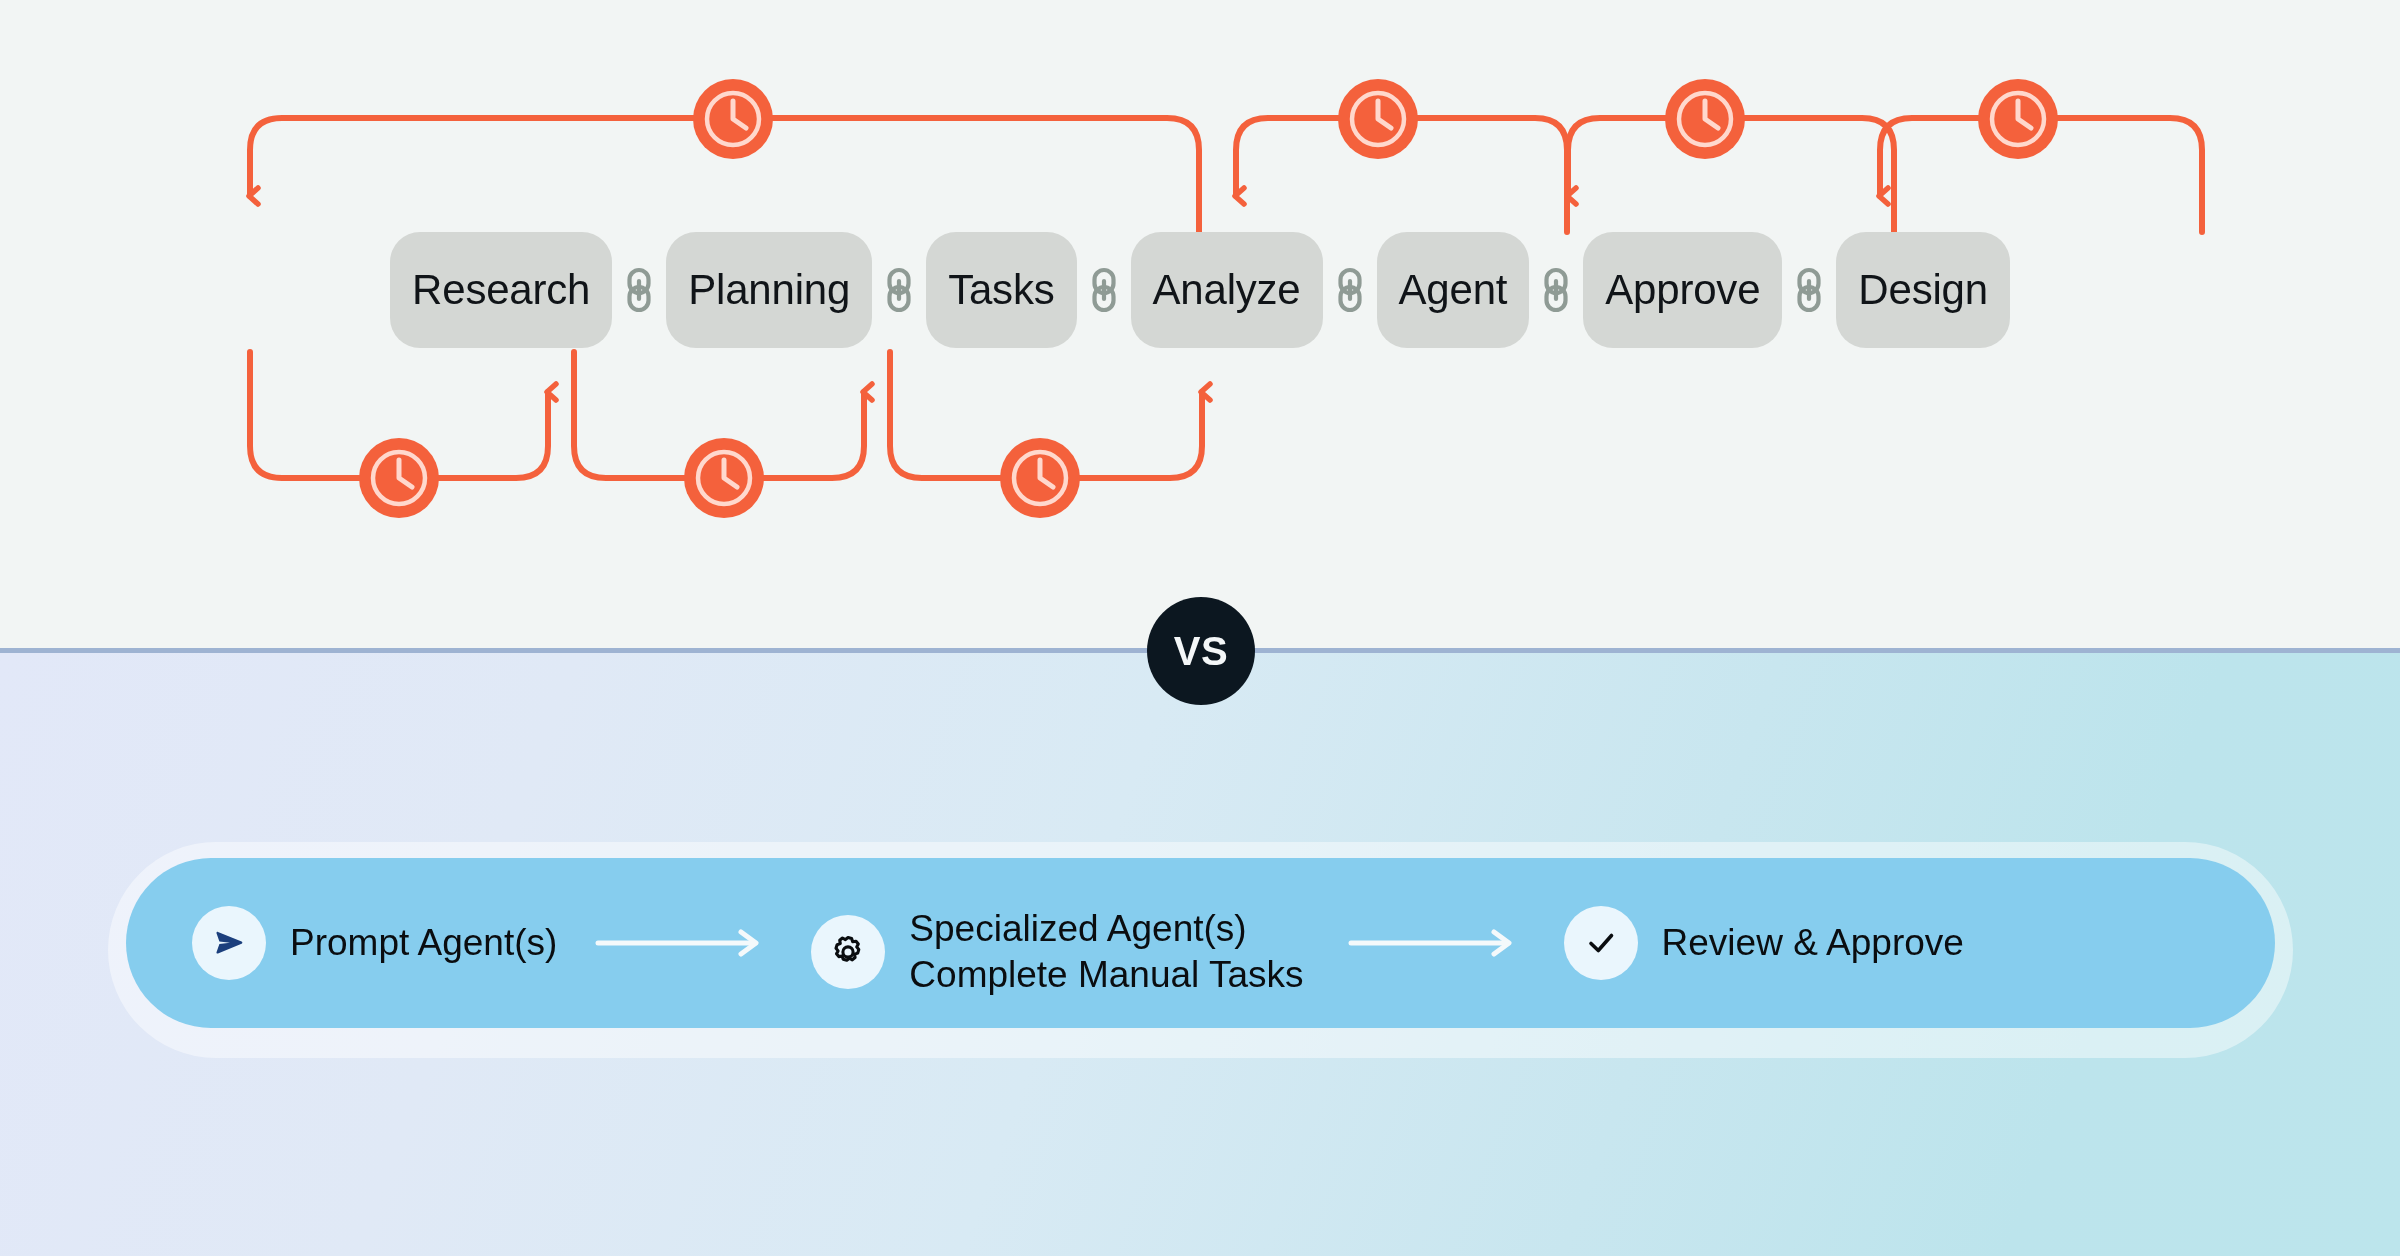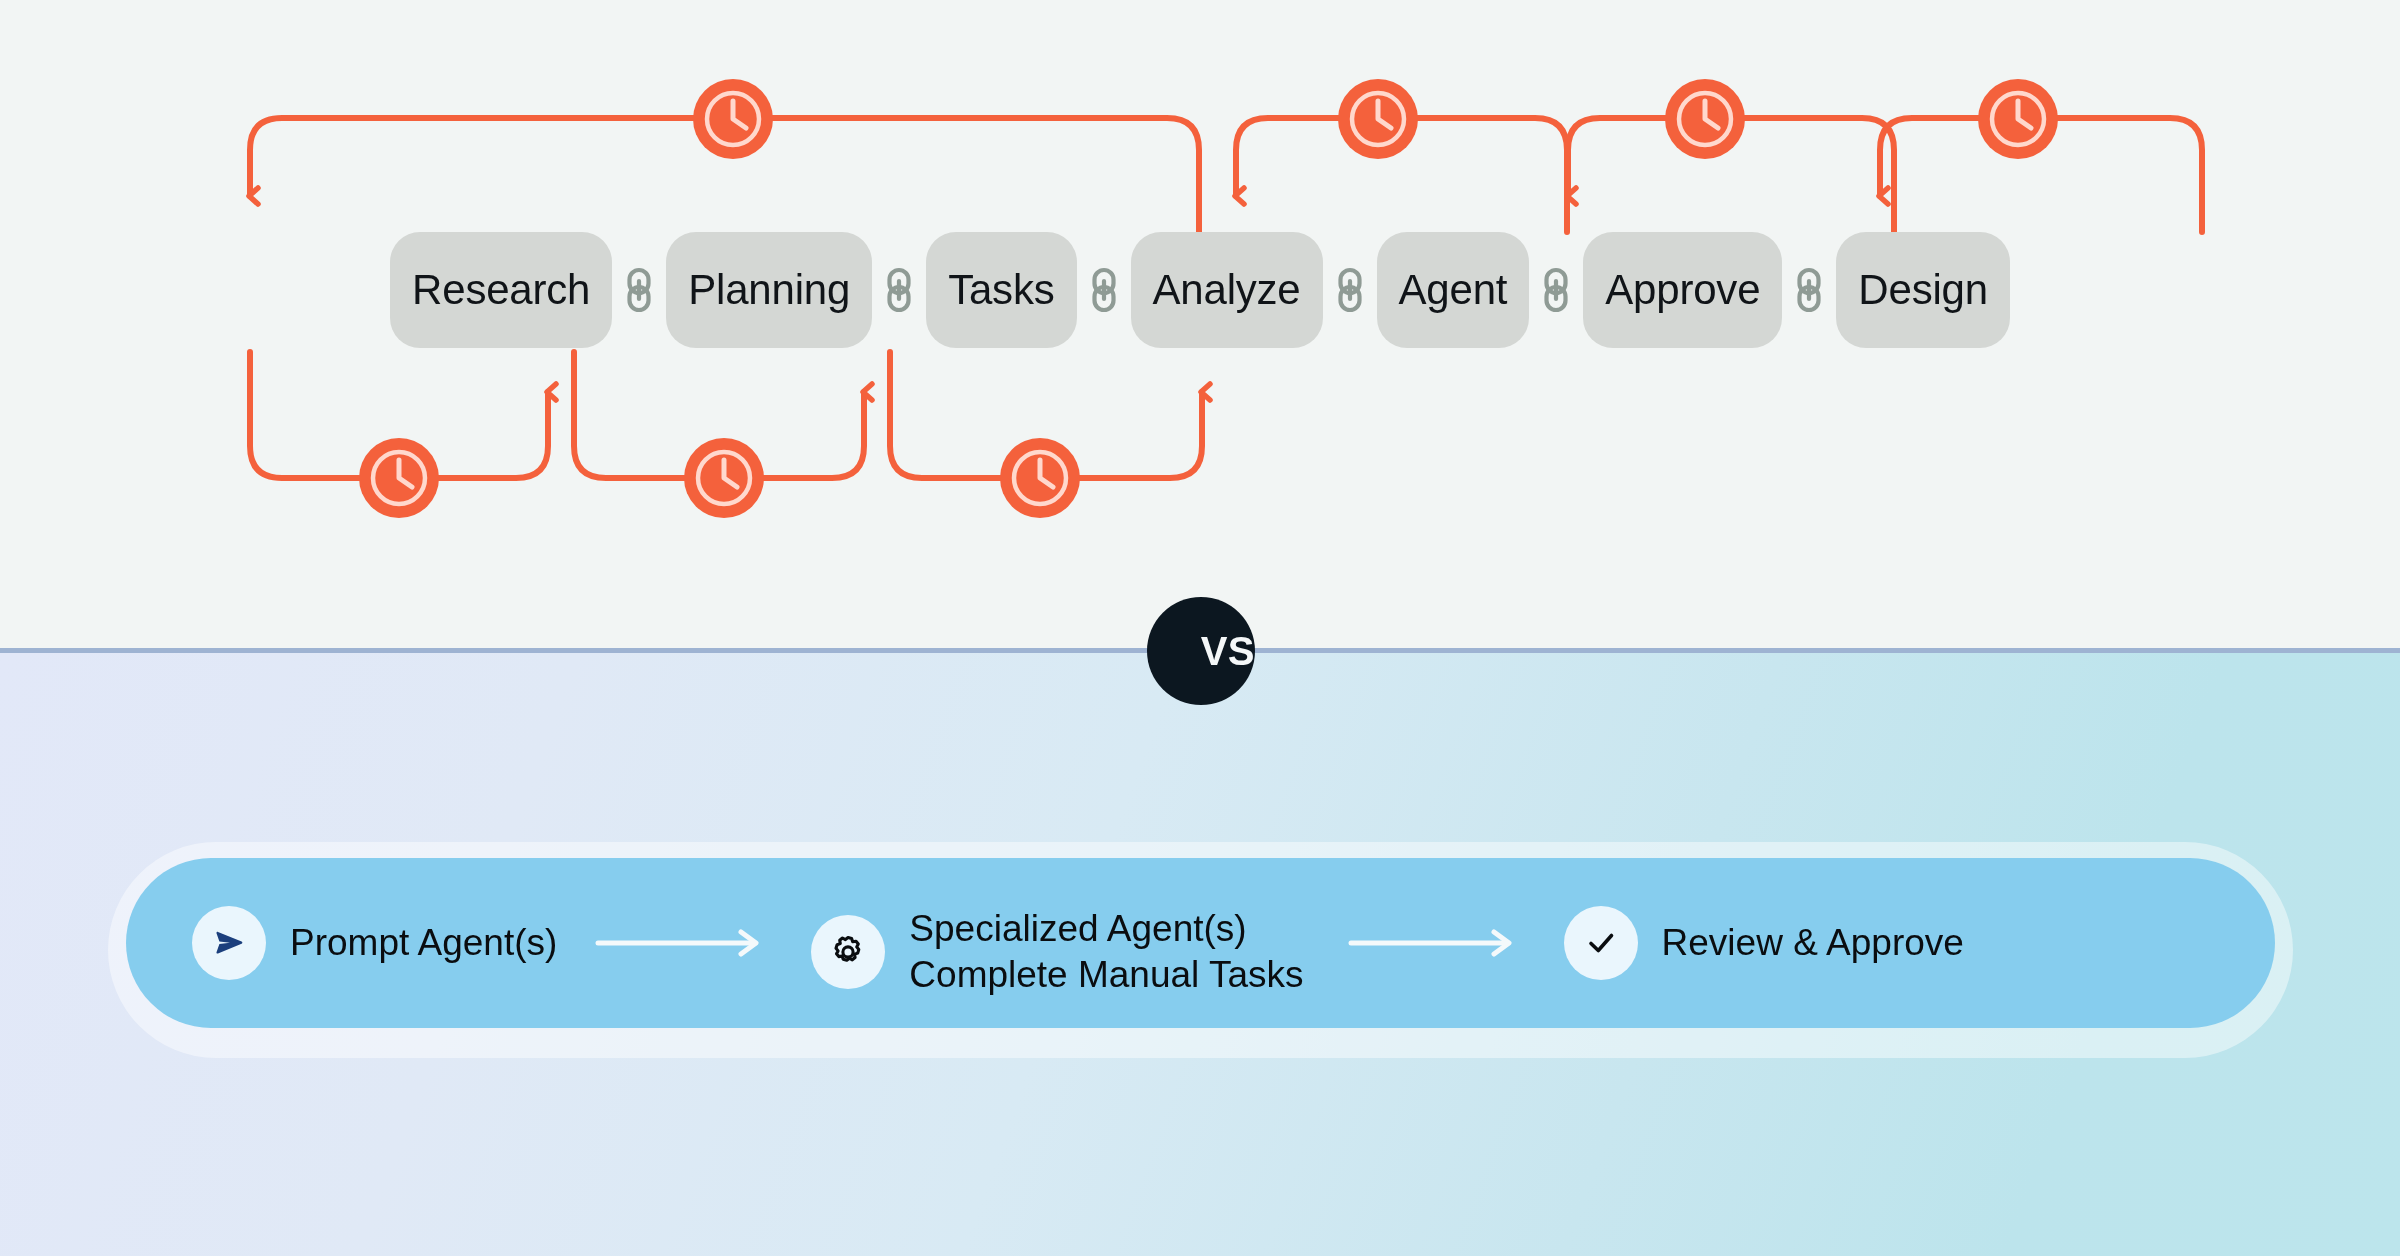--- a/index.html
+++ b/index.html
@@ -81,21 +81,21 @@
   .vs-badge {
     position: absolute;
     left: 1147px;
     top: 597px;
     width: 108px;
     height: 108px;
     border-radius: 50%;
     background: #0c1720;
     display: flex;
     align-items: center;
-    justify-content: flex-end;
+    justify-content: center;
     z-index: 40;
   }
   .vs-text {
     color: #f4f7f8;
     font-size: 40px;
     font-weight: 700;
     letter-spacing: 0.5px;
   }
 
   

